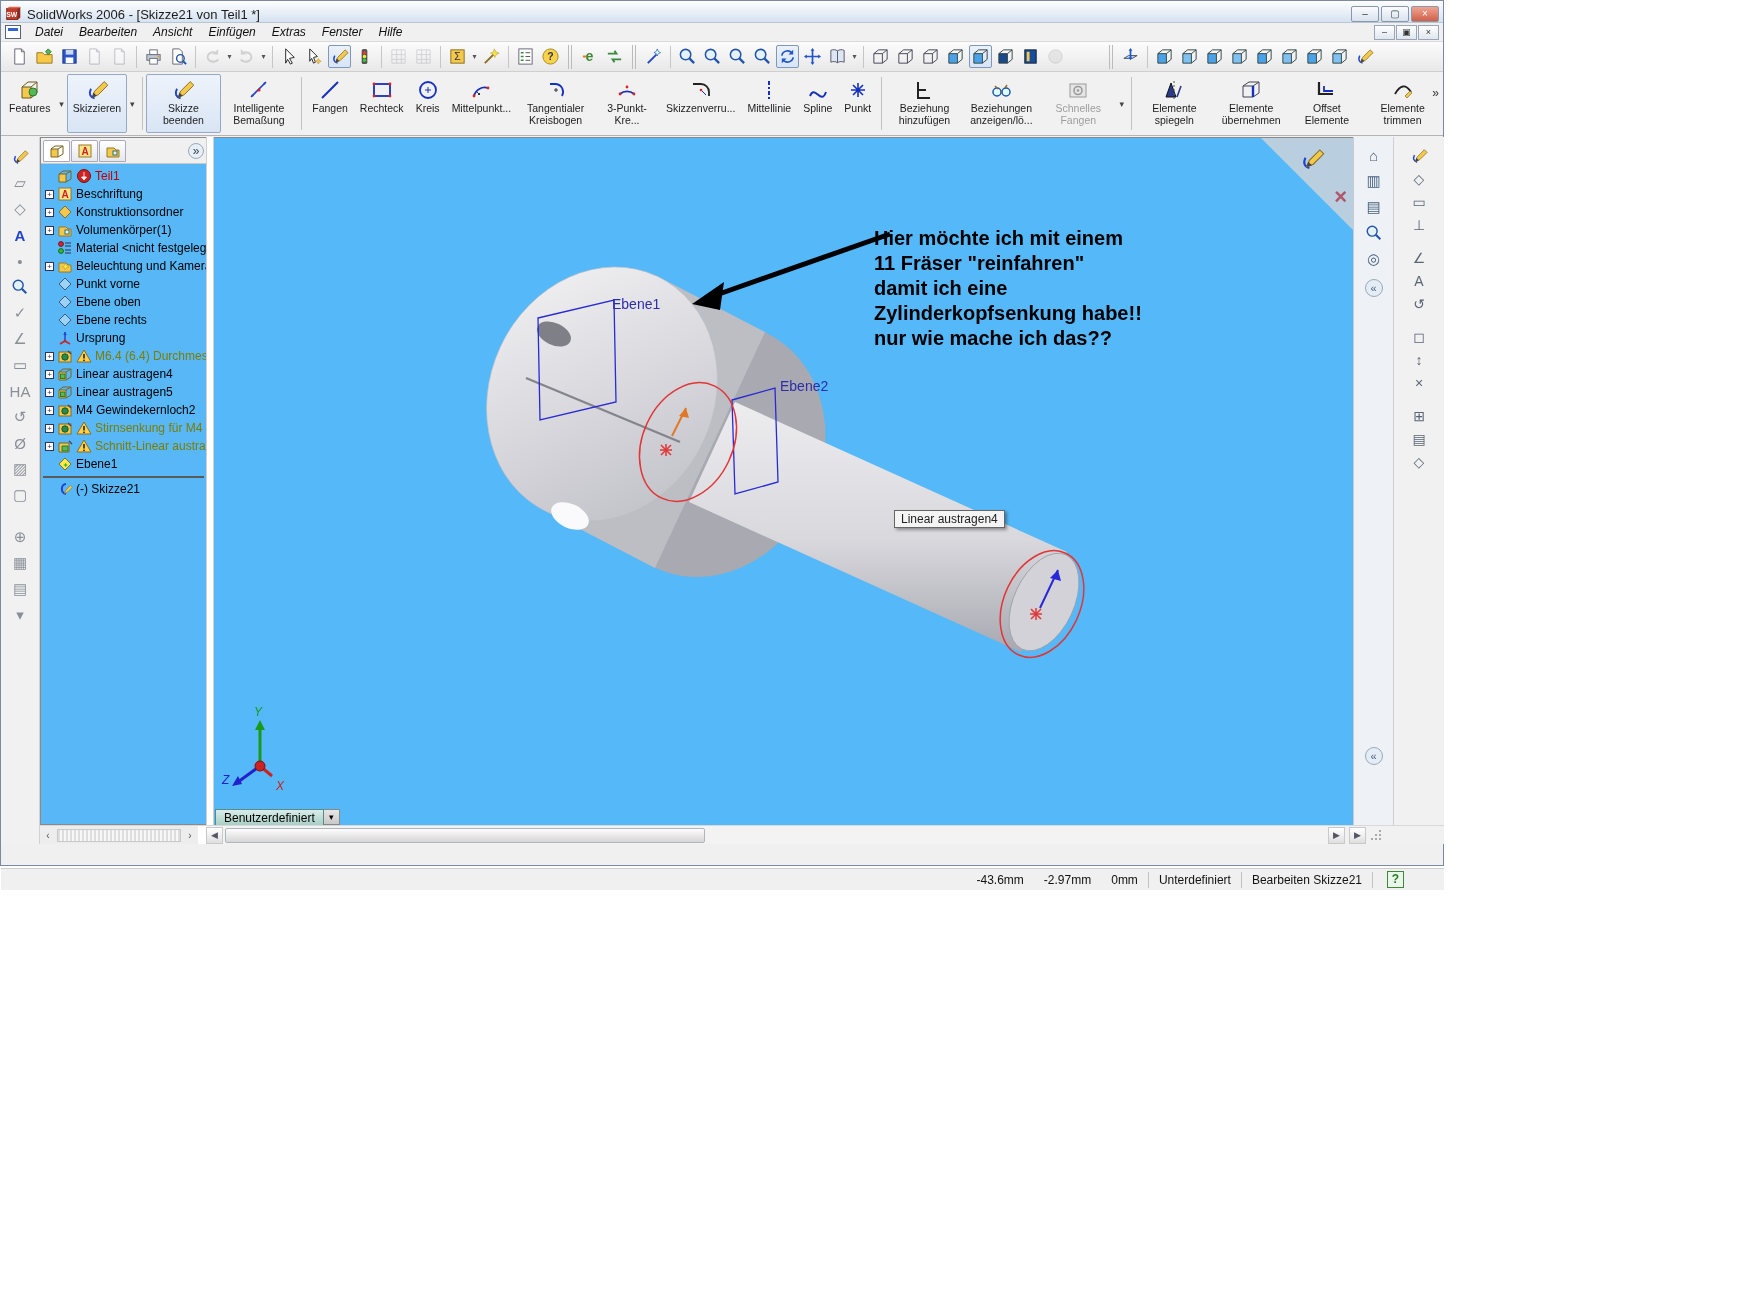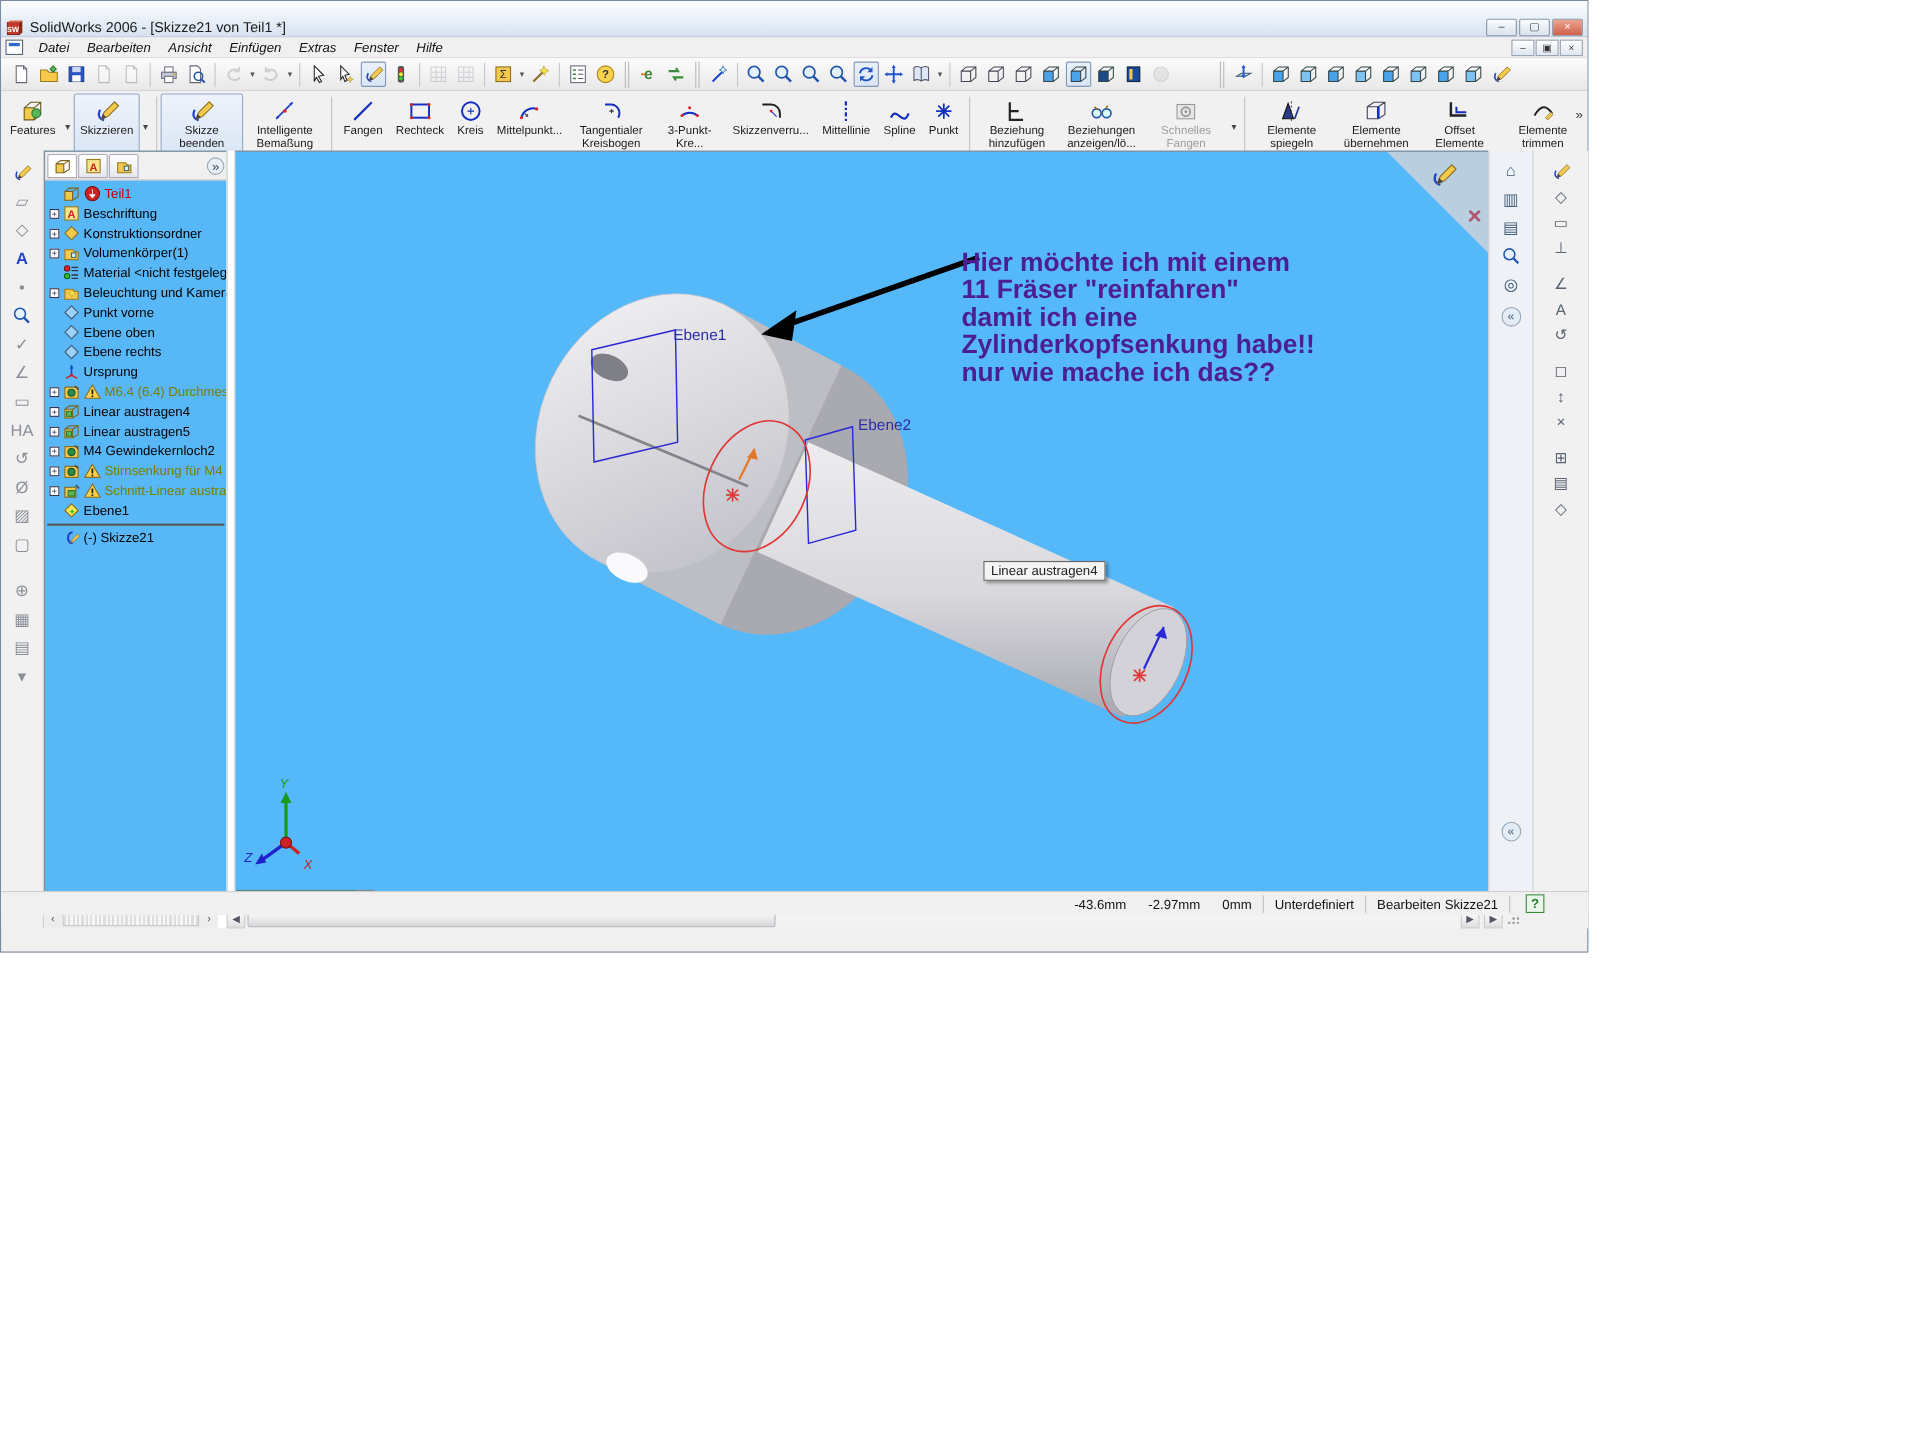--- a/index.html
+++ b/index.html
@@ -1,21 +1,21 @@
 <!DOCTYPE html>
 <html><head>
 <meta charset="utf-8">
 <style>
   * { margin:0; padding:0; box-sizing:border-box; }
   body { background:#ffffff; font-family:"Liberation Sans", sans-serif; }
   .canvas { position:relative; width:1744px; height:1308px; background:#fff; overflow:hidden; }
   .app { position:absolute; left:0; top:0; width:1444px; height:866px; background:#f0f0f0; border:1px solid #7b8aa0; }
 
   
-  .titlebar { height:22px; background:linear-gradient(#fdfeff,#d6e2f0); display:flex; align-items:flex-start; padding:16px 4px; border-bottom:1px solid #b9c6d6; }
+  .titlebar { height:22px; background:linear-gradient(#fdfeff,#d6e2f0); display:flex; align-items:flex-end; padding:0 4px; border-bottom:1px solid #b9c6d6; }
   .sw-logo { width:17px; height:17px; margin-right:5px; }
   .title-text { font-size:13px; color:#1c1c1c; flex:1; white-space:nowrap; }
   .winbtns { display:flex; gap:2px; }
   .winbtn { width:28px; height:16px; font-size:10px; line-height:14px; text-align:center; border:1px solid #8a97a8; border-radius:2px; background:linear-gradient(#fbfcfe,#d9e2ee); color:#344; }
   .winbtn.close { background:linear-gradient(#f0a492,#cf5f48); color:#fff; }
 
   
   .menubar { height:19px; background:#f0f0f0; border-bottom:1px solid #dadada; display:flex; align-items:center; font-size:12px; padding-left:2px; }
   .mdocicn { width:16px; height:14px; margin:0 6px 0 2px; background:#fff; border:1px solid #567; position:relative; }
   .mdocicn::after{ content:""; position:absolute; left:2px; top:2px; right:2px; height:3px; background:#36c; }
@@ -65,21 +65,21 @@
   .trow .ticn { width:16px; height:16px; flex:none; margin-right:3px; }
   .trow .ticn svg { width:16px; height:16px; }
   .trow.warncolor { color:#7d7d00; }
   .trow.rootred { color:#c00000; }
   .rollback { height:2px; background:#5a5a5a; margin:3px 2px 2px 2px; }
 
   .vsplit { position:absolute; left:205px; top:136px; width:8px; height:688px; background:#ffffff; border-left:1px solid #cfcfcf; border-right:1px solid #cfcfcf; cursor:col-resize; }
 
   .viewport { position:absolute; left:213px; top:136px; width:1139px; height:688px; background:#55b8f8; overflow:hidden; border-top:1px solid #8a8a8a; }
   .scene { position:absolute; left:0; top:0; }
-  .annot { position:absolute; left:660px; top:88px; font-size:24px; font-weight:bold; color:#4c1d95; line-height:25px; white-space:nowrap; }
+  .annot { position:absolute; left:660px; top:88px; font-size:20px; font-weight:bold; color:#000000; line-height:25px; white-space:nowrap; }
   .plabel { position:absolute; font-size:14px; color:#2d2da8; }
   .tooltip { position:absolute; left:680px; top:372px; background:#f4f4f4; border:1px solid #666; box-shadow:2px 2px 3px rgba(0,0,0,.35); font-size:12px; padding:1px 6px; color:#222; }
   .corner { position:absolute; right:0; top:0; width:0; height:0; border-top:92px solid #b9cfdf; border-left:92px solid transparent; }
   .corner-pencil { position:absolute; right:28px; top:8px; }
   .corner-x { position:absolute; right:6px; top:46px; color:#b2556a; font-size:22px; font-weight:bold; }
   .viewtab { position:absolute; left:1px; bottom:0; height:16px; display:flex; }
   .viewtab .tab { min-width:96px; padding:0 8px; background:linear-gradient(#d9ece8,#a9cfc7); border:1px solid #5a8a84; border-bottom:none; font-size:12px; display:flex; align-items:center; justify-content:center; }
   .viewtab .tabdrop { width:16px; background:linear-gradient(#e6e6e6,#c9c9c9); border:1px solid #888; border-left:none; font-size:9px; display:flex; align-items:center; justify-content:center; }
 
   .taskstrip { position:absolute; left:1352px; top:136px; width:40px; height:688px; background:#eef2f7; border-left:1px solid #c8ccd2; display:flex; flex-direction:column; align-items:center; padding-top:6px; }
@@ -104,21 +104,21 @@
   .scorner { flex:1; display:flex; align-items:center; justify-content:flex-start; gap:4px; padding-left:4px; }
   .scorner .sbtn { width:17px; height:17px; text-align:center; font-size:9px; color:#556; border:1px solid #c9c9c9; background:linear-gradient(#fff,#dfdfdf); line-height:15px; }
   .grip { width:12px; height:12px; background:
     radial-gradient(circle at 2px 10px,#aaa 1px,transparent 1.5px),
     radial-gradient(circle at 6px 10px,#aaa 1px,transparent 1.5px),
     radial-gradient(circle at 10px 10px,#aaa 1px,transparent 1.5px),
     radial-gradient(circle at 6px 6px,#aaa 1px,transparent 1.5px),
     radial-gradient(circle at 10px 6px,#aaa 1px,transparent 1.5px),
     radial-gradient(circle at 10px 2px,#aaa 1px,transparent 1.5px); }
 
-  .statusbar { position:absolute; left:0; top:809px; width:1443px; height:22px; background:#f0f0f0; border-top:1px solid #cfcfcf; display:flex; align-items:center; font-size:12px; color:#111; }
+  .statusbar { position:absolute; left:0; top:867px; width:1443px; height:22px; background:#f0f0f0; border-top:1px solid #cfcfcf; display:flex; align-items:center; font-size:12px; color:#111; }
   .sspacer { flex:1; }
   .scell { padding:0 10px; height:16px; line-height:16px; }
   .sdiv { width:1px; height:16px; background:#c2c2c2; }
   .helpbox { width:17px; height:17px; background:#eaf6ea; border:1px solid #3a8a3a; color:#2a7a2a; font-weight:bold; text-align:center; line-height:15px; font-size:12px; margin:0 40px 0 14px; }
 </style>
 </head>
 <body>
 
 <svg width="0" height="0" style="position:absolute">
   <defs>

